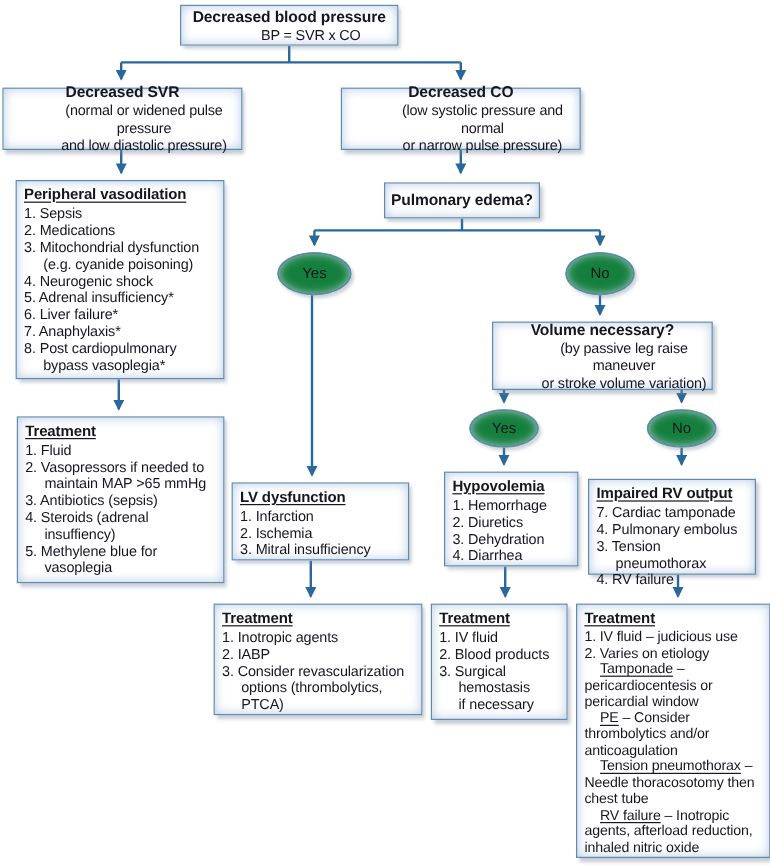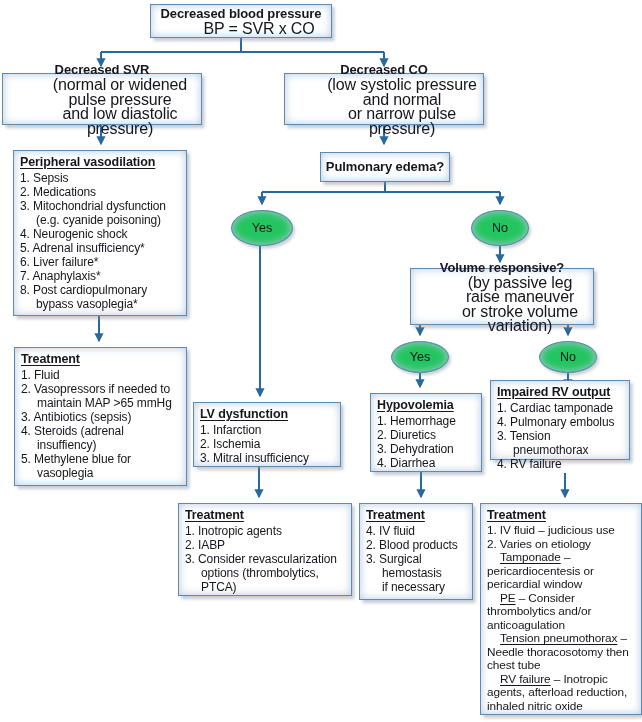--- a/index.html
+++ b/index.html
@@ -8,31 +8,31 @@
     font-family:"Liberation Sans",sans-serif;color:#16161e;overflow:hidden;
   }
   #wires{position:absolute;left:0;top:0;width:642px;height:722px;}
   .box{
     position:absolute;box-sizing:border-box;
     border:1.5px solid #5f8ab2;background:#ffffff;
     box-shadow:inset 0 0 9px rgba(178,199,221,0.95), 2.5px 3px 3px rgba(125,140,158,0.45);
   }
   .title-box{display:flex;flex-direction:column;justify-content:center;align-items:center;text-align:center;padding:1px 2px;}
   .bt{font-weight:700;font-size:13px;line-height:16px;letter-spacing:-0.1px;}
-  .bs{font-size:16px;line-height:14.5px;white-space:pre-line;letter-spacing:-0.15px;margin-left:36px;}
+  .bs{font-size:12px;line-height:14.5px;white-space:pre-line;letter-spacing:-0.15px;margin-left:36px;}
   .list-box{padding:4px 6px;font-size:12px;line-height:14px;letter-spacing:-0.1px;}
   .lh{font-weight:700;font-size:12.5px;line-height:15px;text-decoration:underline;text-underline-offset:2px;margin-bottom:1px;}
   .li{padding-left:16px;text-indent:-16px;white-space:pre-line;}
   .li.ind{padding-left:0;text-indent:13px;}
   .u{text-decoration:underline;text-underline-offset:2px;}
   .tight{line-height:13.5px;font-size:11.8px;}
   .ellipse{
     position:absolute;box-sizing:border-box;border:1.5px solid #5f8ab2;border-radius:50%;
     display:flex;align-items:center;justify-content:center;font-size:12.5px;
-    background:#22c55e;
+    background:#15803d;
     box-shadow:inset 0 0 8px rgba(178,199,221,1), 2px 2.5px 3px rgba(125,140,158,0.4);
   }
 </style>
 </head>
 <body>
 
 <div id="canvas">
 
   <svg id="wires" width="642" height="722" viewBox="0 0 642 722" fill="none">
     <defs>
@@ -121,21 +121,21 @@
   </div>
 
   <div class="ellipse" style="left:231px;top:210px;width:62px;height:36px">
     <span>Yes</span>
   </div>
   <div class="ellipse" style="left:471px;top:210px;width:58px;height:36px">
     <span>No</span>
   </div>
 
   <div class="box title-box" style="left:410px;top:268px;width:184px;height:57px">
-    <div class="bt">Volume responsive?</div>
+    <div class="bt">Volume necessary?</div>
     <div class="bs">(by passive leg raise maneuver
 or stroke volume variation)</div>
   </div>
 
   <div class="ellipse" style="left:391px;top:341px;width:58px;height:32px">
     <span>Yes</span>
   </div>
   <div class="ellipse" style="left:539px;top:341px;width:58px;height:32px">
     <span>No</span>
   </div>
@@ -152,45 +152,45 @@
   <div class="box list-box" style="left:370px;top:393px;width:112px;height:79px">
     <div class="lh">Hypovolemia</div>
     <div>
         <div class="li">1. Hemorrhage</div>
         <div class="li">2. Diuretics</div>
         <div class="li">3. Dehydration</div>
         <div class="li">4. Diarrhea</div>
       </div>
   </div>
 
-  <div class="box list-box" style="left:490px;top:380px;width:140px;height:80px">
+  <div class="box list-box" style="left:490px;top:399px;width:140px;height:80px">
     <div class="lh">Impaired RV output</div>
     <div>
-        <div class="li">1. Cardiac tamponade</div>
+        <div class="li">7. Cardiac tamponade</div>
         <div class="li">4. Pulmonary embolus</div>
         <div class="li">3. Tension pneumothorax</div>
         <div class="li">4. RV failure</div>
       </div>
   </div>
 
   <div class="box list-box" style="left:178px;top:503px;width:174px;height:93px">
     <div class="lh">Treatment</div>
     <div>
         <div class="li">1. Inotropic agents</div>
         <div class="li">2. IABP</div>
         <div class="li">3. Consider revascularization
 options (thrombolytics,
 PTCA)</div>
       </div>
   </div>
 
   <div class="box list-box" style="left:359px;top:503px;width:114px;height:97px">
     <div class="lh">Treatment</div>
     <div>
-        <div class="li">4. IV fluid</div>
+        <div class="li">1. IV fluid</div>
         <div class="li">2. Blood products</div>
         <div class="li">3. Surgical
 hemostasis
 if necessary</div>
       </div>
   </div>
 
   <div class="box list-box tight" style="left:480px;top:503px;width:162px;height:212px">
     <div class="lh">Treatment</div>
     <div>

